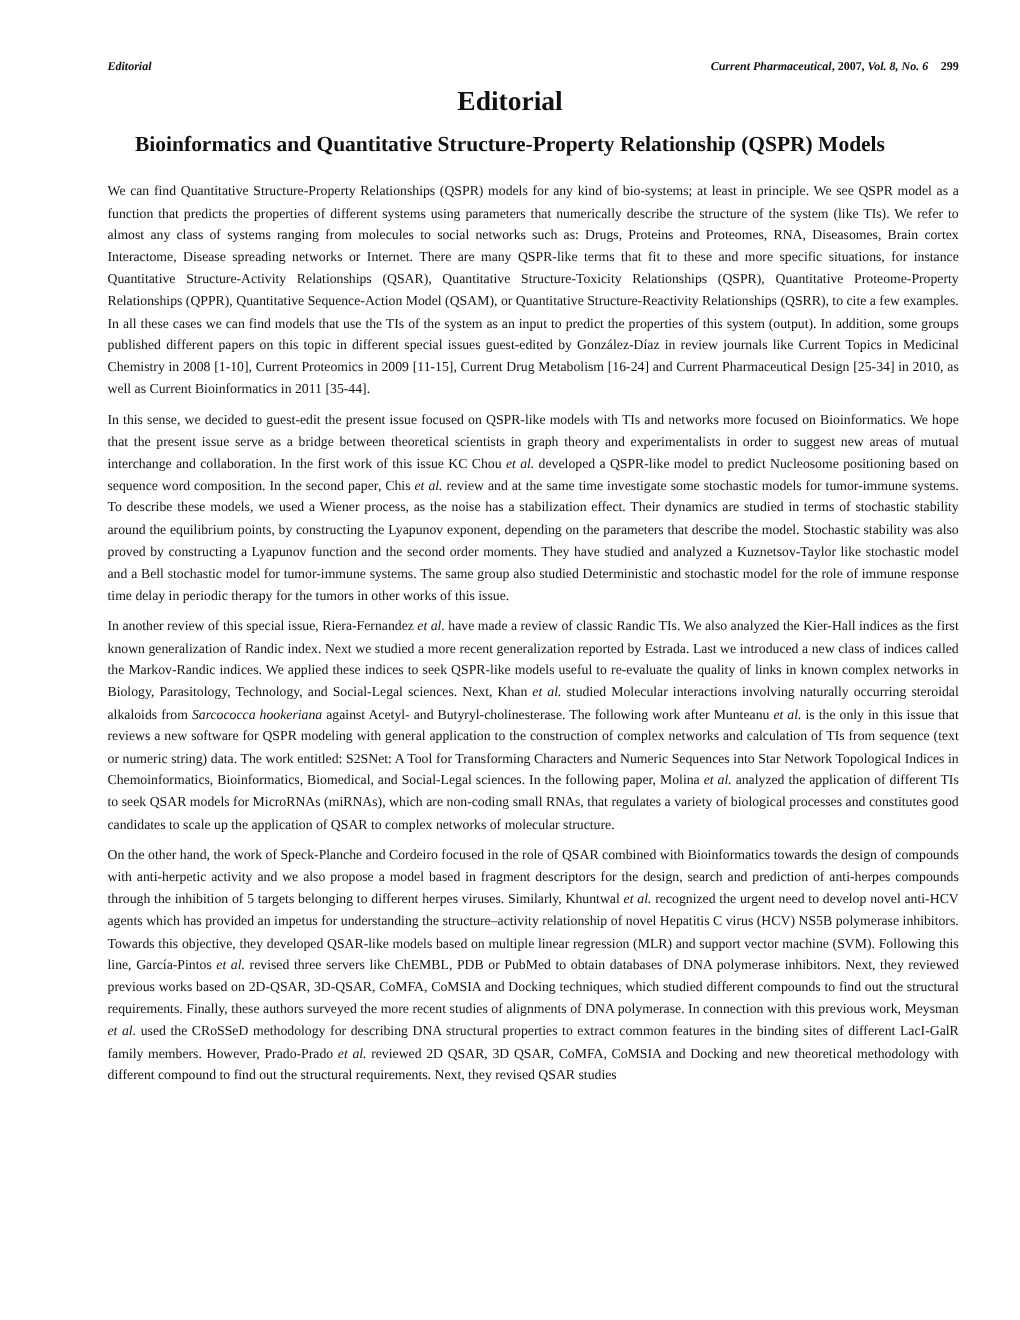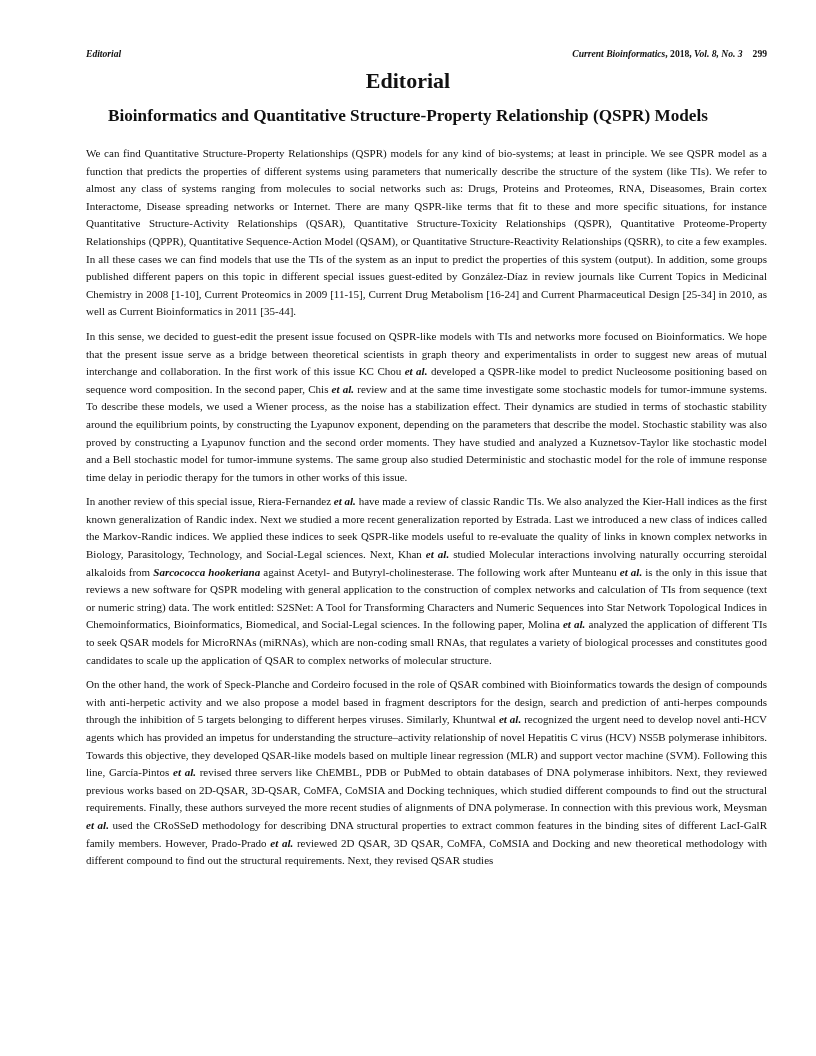--- a/index.html
+++ b/index.html
@@ -11,28 +11,28 @@
   .rh-right { position: absolute; right: 0; top: 0; white-space: nowrap; }
   .rh-right i { font-style: italic; }
   .rh-page { margin-left: 10px; font-style: normal; }
   .title { position: absolute; top: 68px; left: 0; width: 816px; text-align: center;
            font-size: 22px; font-weight: bold; }
   .subtitle { position: absolute; top: 106px; left: 0; width: 816px; text-align: center;
               font-size: 17.2px; font-weight: bold; }
   .body { position: absolute; top: 145px; left: 86px; width: 681px;
           font-size: 11px; line-height: 17.6px; text-align: justify; }
   .body p { margin: 0 0 7px 0; }
-  .body i { font-style: italic; font-weight: bold; }
+  .body i { font-style: italic; }
 </style>
 </head>
 <body>
 
 <div class="running-head">
   <span class="rh-left">Editorial</span>
-  <span class="rh-right"><i>Current Bioinformatics</i>, <span>2018</span>, <i>Vol. 8, No. 3</i><span class="rh-page">299</span></span>
+  <span class="rh-right"><i>Current Pharmaceutical</i>, <span>2007</span>, <i>Vol. 8, No. 6</i><span class="rh-page">299</span></span>
 </div>
 
 <div class="title">Editorial</div>
 <div class="subtitle">Bioinformatics and Quantitative Structure-Property Relationship (QSPR) Models</div>
 
 <div class="body" id="body">
     <p><span>We can find Quantitative Structure-Property Relationships (QSPR) models for any kind of bio-systems; at least in principle. We see QSPR model as a function that predicts the properties of different systems using parameters that numerically describe the structure of the system (like TIs). We refer to almost any class of systems ranging from molecules to social networks such as: Drugs, Proteins and Proteomes, RNA, Diseasomes, Brain cortex Interactome, Disease spreading networks or Internet. There are many QSPR-like terms that fit to these and more specific situations, for instance Quantitative Structure-Activity Relationships (QSAR), Quantitative Structure-Toxicity Relationships (QSPR), Quantitative Proteome-Property Relationships (QPPR), Quantitative Sequence-Action Model (QSAM), or Quantitative Structure-Reactivity Relationships (QSRR), to cite a few examples. In all these cases we can find models that use the TIs of the system as an input to predict the properties of this system (output). In addition, some groups published different papers on this topic in different special issues guest-edited by González-Díaz in review journals like Current Topics in Medicinal Chemistry in 2008 [1-10], Current Proteomics in 2009 [11-15], Current Drug Metabolism [16-24] and Current Pharmaceutical Design [25-34] in 2010, as well as Current Bioinformatics in 2011 [35-44].</span></p>
     <p><span>In this sense, we decided to guest-edit the present issue focused on QSPR-like models with TIs and networks more focused on Bioinformatics. We hope that the present issue serve as a bridge between theoretical scientists in graph theory and experimentalists in order to suggest new areas of mutual interchange and collaboration. In the first work of this issue KC Chou </span><i>et al.</i><span> developed a QSPR-like model to predict Nucleosome positioning based on sequence word composition. In the second paper, Chis </span><i>et al.</i><span> review and at the same time investigate some stochastic models for tumor-immune systems. To describe these models, we used a Wiener process, as the noise has a stabilization effect. Their dynamics are studied in terms of stochastic stability around the equilibrium points, by constructing the Lyapunov exponent, depending on the parameters that describe the model. Stochastic stability was also proved by constructing a Lyapunov function and the second order moments. They have studied and analyzed a Kuznetsov-Taylor like stochastic model and a Bell stochastic model for tumor-immune systems. The same group also studied Deterministic and stochastic model for the role of immune response time delay in periodic therapy for the tumors in other works of this issue.</span></p>
     <p><span>In another review of this special issue, Riera-Fernandez </span><i>et al.</i><span> have made a review of classic Randic TIs. We also analyzed the Kier-Hall indices as the first known generalization of Randic index. Next we studied a more recent generalization reported by Estrada. Last we introduced a new class of indices called the Markov-Randic indices. We applied these indices to seek QSPR-like models useful to re-evaluate the quality of links in known complex networks in Biology, Parasitology, Technology, and Social-Legal sciences. Next, Khan </span><i>et al.</i><span> studied Molecular interactions involving naturally occurring steroidal alkaloids from </span><i>Sarcococca hookeriana</i><span> against Acetyl- and Butyryl-cholinesterase. The following work after Munteanu </span><i>et al.</i><span> is the only in this issue that reviews a new software for QSPR modeling with general application to the construction of complex networks and calculation of TIs from sequence (text or numeric string) data. The work entitled: S2SNet: A Tool for Transforming Characters and Numeric Sequences into Star Network Topological Indices in Chemoinformatics, Bioinformatics, Biomedical, and Social-Legal sciences. In the following paper, Molina </span><i>et al.</i><span> analyzed the application of different TIs to seek QSAR models for MicroRNAs (miRNAs), which are non-coding small RNAs, that regulates a variety of biological processes and constitutes good candidates to scale up the application of QSAR to complex networks of molecular structure.</span></p>
     <p><span>On the other hand, the work of Speck-Planche and Cordeiro focused in the role of QSAR combined with Bioinformatics towards the design of compounds with anti-herpetic activity and we also propose a model based in fragment descriptors for the design, search and prediction of anti-herpes compounds through the inhibition of 5 targets belonging to different herpes viruses. Similarly, Khuntwal </span><i>et al.</i><span> recognized the urgent need to develop novel anti-HCV agents which has provided an impetus for understanding the structure–activity relationship of novel Hepatitis C virus (HCV) NS5B polymerase inhibitors. Towards this objective, they developed QSAR-like models based on multiple linear regression (MLR) and support vector machine (SVM). Following this line, García-Pintos </span><i>et al.</i><span> revised three servers like ChEMBL, PDB or PubMed to obtain databases of DNA polymerase inhibitors. Next, they reviewed previous works based on 2D-QSAR, 3D-QSAR, CoMFA, CoMSIA and Docking techniques, which studied different compounds to find out the structural requirements. Finally, these authors surveyed the more recent studies of alignments of DNA polymerase. In connection with this previous work, Meysman </span><i>et al.</i><span> used the CRoSSeD methodology for describing DNA structural properties to extract common features in the binding sites of different LacI-GalR family members. However, Prado-Prado </span><i>et al.</i><span> reviewed 2D QSAR, 3D QSAR, CoMFA, CoMSIA and Docking and new theoretical methodology with different compound to find out the structural requirements. Next, they revised QSAR studies</span></p>

